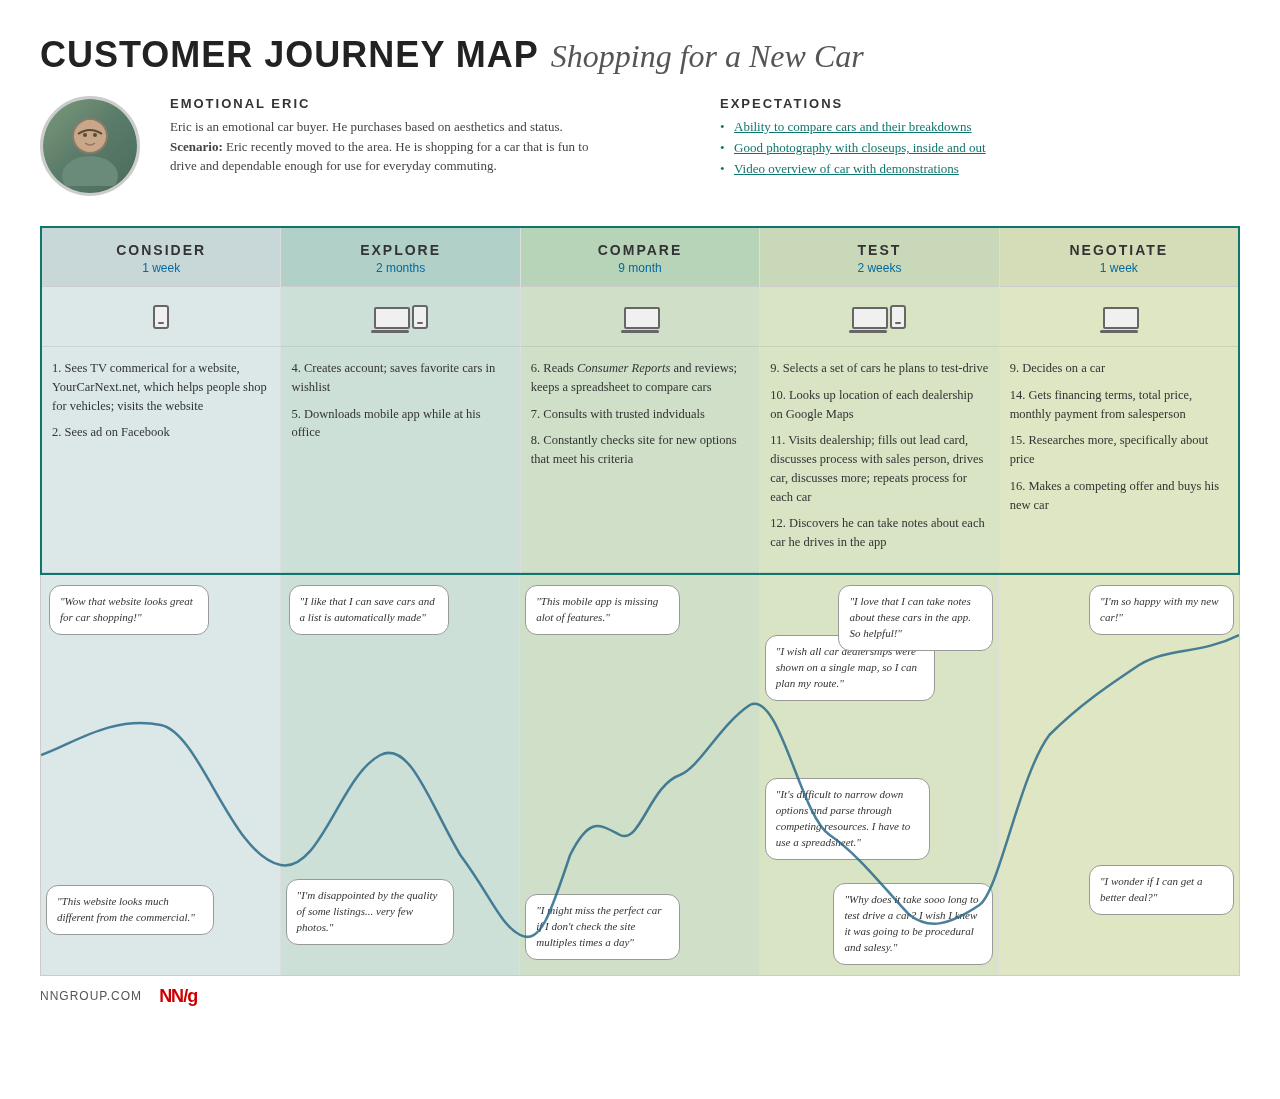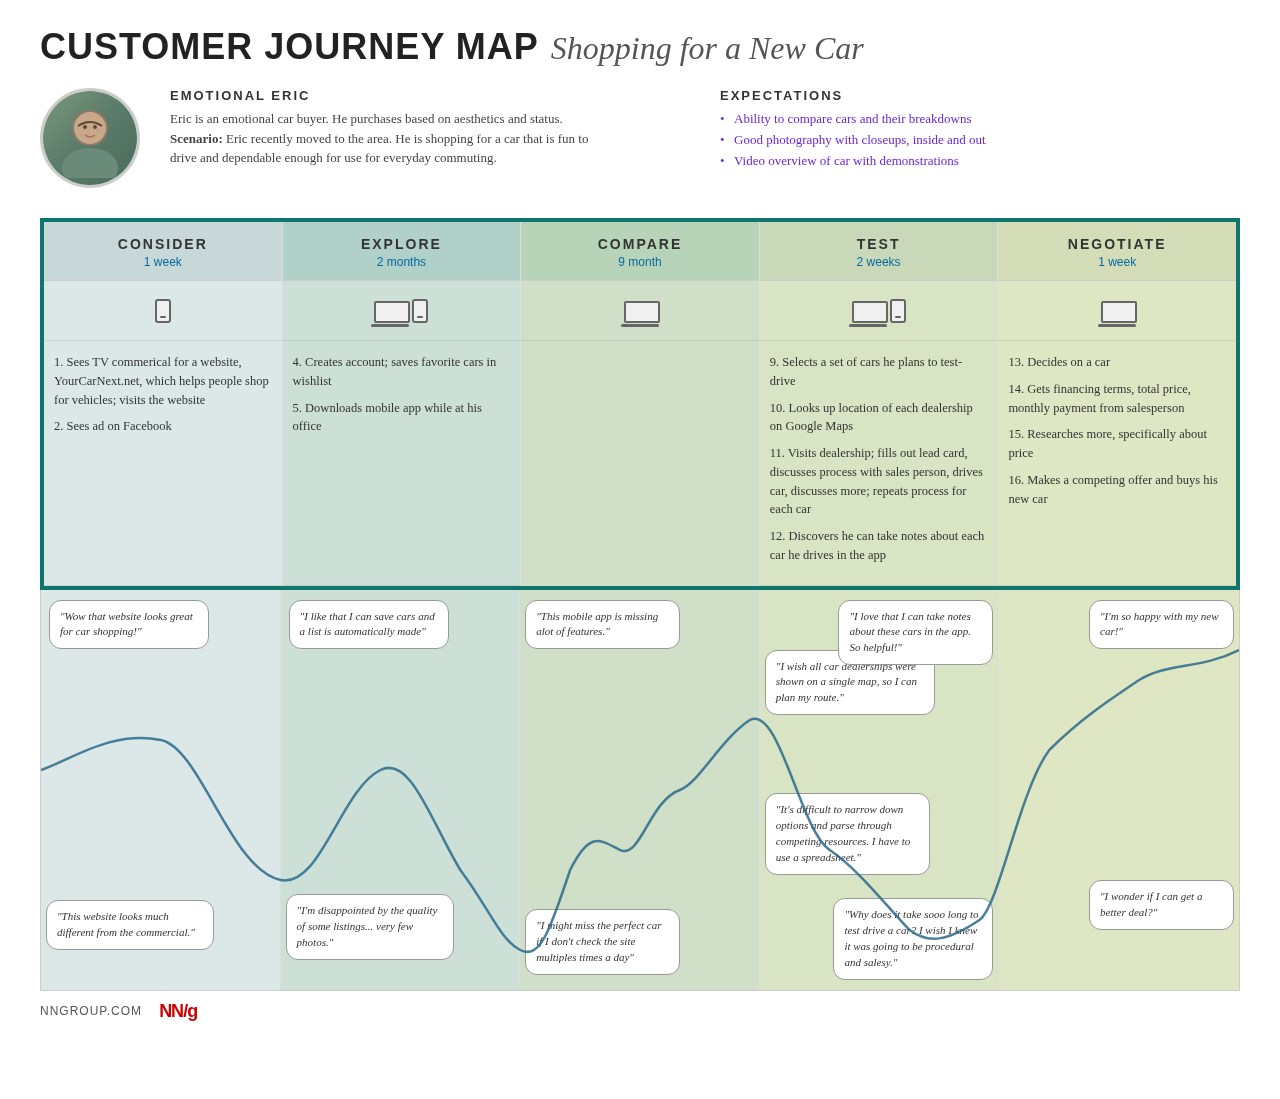--- a/index.html
+++ b/index.html
@@ -5,21 +5,21 @@
     * { box-sizing: border-box; margin: 0; padding: 0; }
     body {
       font-family: Georgia, 'Times New Roman', serif;
       background: #fff;
       width: 1280px;
       min-height: 1099px;
       overflow-x: hidden;
     }
     .page {
       width: 1240px;
-      margin: 8px auto;
+      margin: 16px auto;
       padding: 18px 20px 20px;
     }
 
     
     .main-title {
       display: flex;
       align-items: baseline;
       gap: 12px;
       margin-bottom: 20px;
     }
@@ -92,36 +92,37 @@
       letter-spacing: 2px;
       color: #333;
       margin-bottom: 6px;
     }
     .expectations-list {
       list-style: none;
       padding: 0;
     }
     .expectations-list li {
       font-size: 13px;
-      color: #6d28d9;
+      color: #0f766e;
       line-height: 1.6;
       padding-left: 14px;
       position: relative;
+      text-decoration: underline;
     }
     .expectations-list li::before {
       content: '•';
       position: absolute;
       left: 0;
     }
 
     
     .journey-map {
       display: flex;
       width: 100%;
-      border: 4px solid #0f766e;
+      border: 2px solid #0f766e;
     }
 
     .phase-col {
       flex: 1;
       display: flex;
       flex-direction: column;
       border-right: 1px solid #ddd;
     }
     .phase-col:last-child { border-right: none; }
 
@@ -354,20 +355,25 @@
       </div>
 
       <div class="phase-col col-compare">
         <div class="phase-header">
           <span class="phase-name">COMPARE</span>
           <span class="phase-duration">9 month</span>
         </div>
         <div class="device-icons">
           <span class="icon-laptop"></span>
         </div>
+        <div class="phase-actions">
+          <p>6. Reads <em>Consumer Reports</em> and reviews; keeps a spreadsheet to compare cars</p>
+          <p>7. Consults with trusted indviduals</p>
+          <p>8. Constantly checks site for new options that meet his criteria</p>
+        </div>
       </div>
 
       <div class="phase-col col-test">
         <div class="phase-header">
           <span class="phase-name">TEST</span>
           <span class="phase-duration">2 weeks</span>
         </div>
         <div class="device-icons">
           <span class="icon-laptop"></span>
           <span class="icon-phone"></span>
@@ -382,21 +388,21 @@
 
       <div class="phase-col col-negotiate">
         <div class="phase-header">
           <span class="phase-name">NEGOTIATE</span>
           <span class="phase-duration">1 week</span>
         </div>
         <div class="device-icons">
           <span class="icon-laptop"></span>
         </div>
         <div class="phase-actions">
-          <p>13. Decides on a car</p>
+          <p>9. Decides on a car</p>
           <p>14. Gets financing terms, total price, monthly payment from salesperson</p>
           <p>15. Researches more, specifically about price</p>
           <p>16. Makes a competing offer and buys his new car</p>
         </div>
       </div>
 
     </div>
 
     <div style="position:relative; display:grid; grid-template-columns: repeat(5,1fr); width:100%; border:1px solid #ccc; border-top:none; min-height: 400px;">
 

